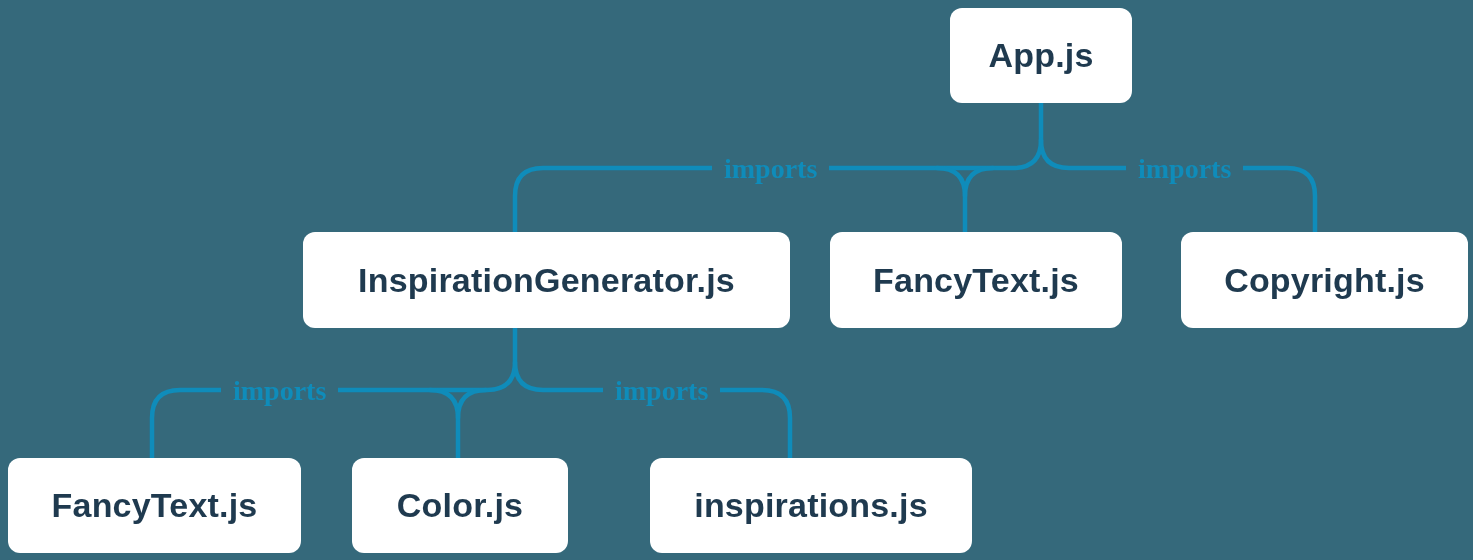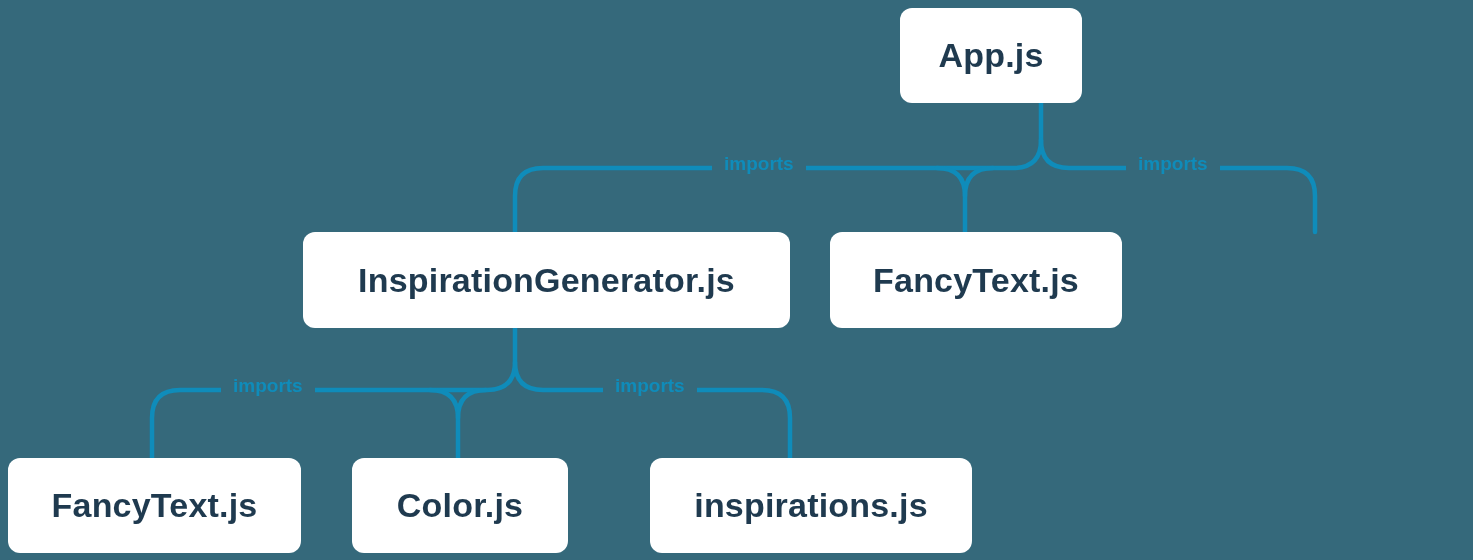--- a/index.html
+++ b/index.html
@@ -36,28 +36,29 @@
     justify-content: center;
     font-size: 34px;
     font-weight: 600;
     letter-spacing: 0.2px;
     white-space: nowrap;
   }
   .edge-label {
     position: absolute;
     background: var(--background, #35697b);
     color: var(--label, #0f8cba);
-    font-size: 19px;
+    font-size: 28px;
     font-weight: 700;
     padding: 2px 12px;
     line-height: 1.1;
     white-space: nowrap;
+    font-family: Liberation Serif, serif;
   }
   
-  .n-app                  { left: 900px;  top: 8px;   width: 182px; height: 95px; }
+  .n-app                  { left: 950px;  top: 8px;   width: 182px; height: 95px; }
   .n-inspiration-generator{ left: 280px;  top: 232px; width: 487px; height: 96px; margin-left: 23px; }
   .n-fancy-text-top       { left: 830px;  top: 232px; width: 292px; height: 96px; }
   .n-copyright            { left: 1181px; top: 232px; width: 287px; height: 96px; }
   .n-fancy-text-bottom    { left: 8px;    top: 458px; width: 293px; height: 95px; }
   .n-color                { left: 352px;  top: 458px; width: 216px; height: 95px; }
   .n-inspirations         { left: 650px;  top: 458px; width: 322px; height: 95px; }
   
   .el-0 { left: 712px;  top: 152px; }
   .el-1 { left: 1126px; top: 152px; }
   .el-2 { left: 221px;  top: 374px; }
@@ -94,20 +95,23 @@
 
   <div class="node n-app">
     <span>App.js</span>
   </div>
   <div class="node n-inspiration-generator">
     <span>InspirationGenerator.js</span>
   </div>
   <div class="node n-fancy-text-top">
     <span>FancyText.js</span>
   </div>
+  <div class="node n-copyright">
+    <span>Copyright.js</span>
+  </div>
   <div class="node n-fancy-text-bottom">
     <span>FancyText.js</span>
   </div>
   <div class="node n-color">
     <span>Color.js</span>
   </div>
   <div class="node n-inspirations">
     <span>inspirations.js</span>
   </div>
 

